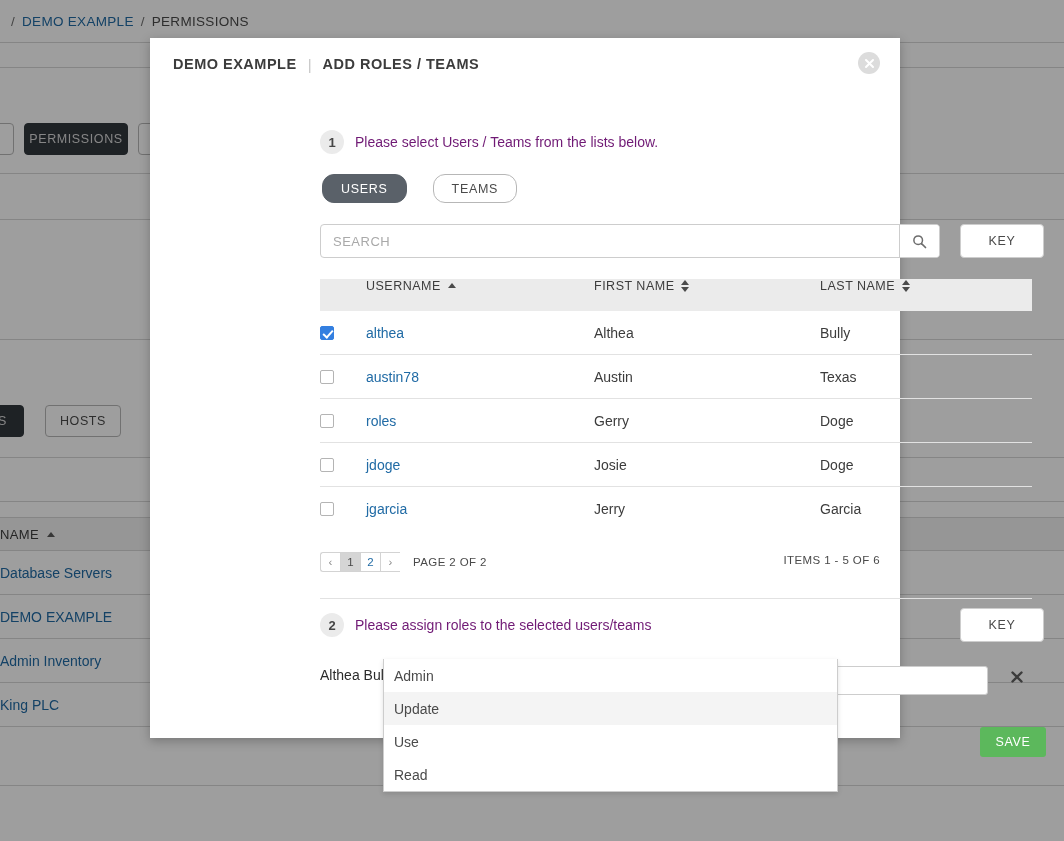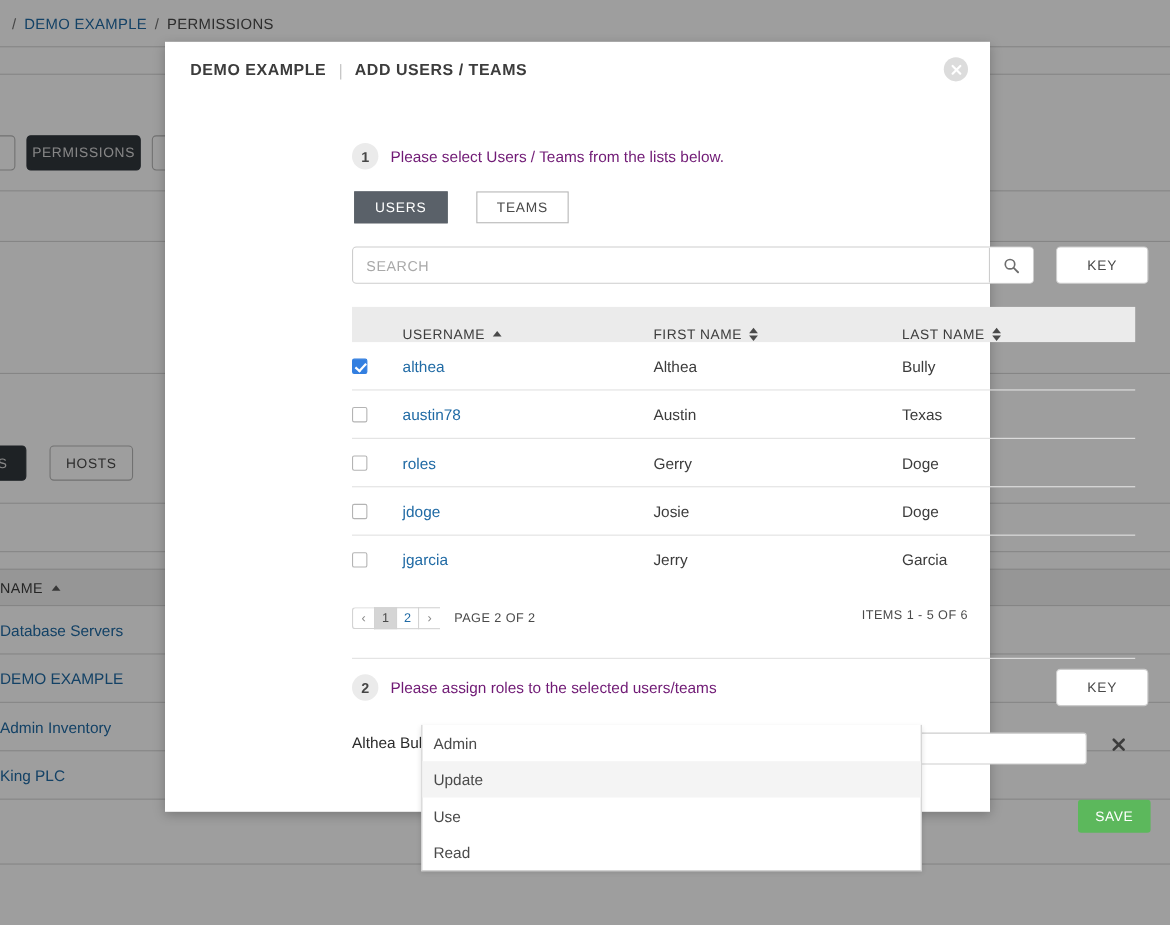--- a/index.html
+++ b/index.html
@@ -124,21 +124,21 @@
     display: flex; align-items: center; justify-content: center;
     margin-right: 11px;
   }
   .step-text {
     font-size: 14px; color: #701a75;
   }
 
   .tabs { position: absolute; left: 172px; top: 136px; display: flex; gap: 10px; }
   .tab {
     height: 29px; padding: 0 18px;
-    border-radius: 0;
+    border-radius: 12px;
     font-size: 12.5px; letter-spacing: .7px;
     display: flex; align-items: center; justify-content: center;
     cursor: pointer;
   }
   .tab.sel { background: #5a6169; color: #fff; border: 1px solid #5a6169; }
   .tab.unsel { background: #fff; color: #4a4a4a; border: 1px solid #b7b7b7; margin-left: 16px; }
 
   
   .search-wrap {
     position: absolute; left: 170px; top: 186px;
@@ -170,21 +170,21 @@
     background: #fff; color: #4a4a4a;
     font-size: 12.5px; letter-spacing: .7px;
     display: flex; align-items: center; justify-content: center;
     cursor: pointer;
   }
 
   
   .utable { position: absolute; left: 170px; top: 241px; width: 712px; }
   .uhead {
     height: 32px; background: #ebebeb;
-    display: flex; align-items: flex-end;
+    display: flex; align-items: flex-start;
     font-size: 12.5px; color: #3c3c3c; letter-spacing: .5px;
   }
   .uhead .c-check { width: 46px; }
   .uhead .c-user { width: 228px; }
   .uhead .c-first { width: 226px; }
   .uhead .c-last { flex: 1; }
   .sort-both {
     display: inline-block; position: relative;
     width: 9px; height: 12px; margin-left: 7px; vertical-align: -2px;
   }
@@ -368,21 +368,21 @@
   </div>
 </div>
 
 <div id="dim"></div>
 
 <div id="modal">
 
   <div class="modal-head">
     <span class="modal-title">DEMO EXAMPLE</span>
     <span class="title-pipe">|</span>
-    <span class="modal-title">ADD USERS / TEAMS</span>
+    <span class="modal-title">ADD ROLES / TEAMS</span>
   </div>
 
   <div class="close-btn">
     <svg width="11" height="11" viewBox="0 0 11 11" aria-hidden="true">
       <path d="M2 2 L9 9 M9 2 L2 9" stroke="#ffffff" stroke-width="2" stroke-linecap="round"></path>
     </svg>
   </div>
 
   <div class="step-row" style="left:170px; top:92px;">
     <div class="step-num">1</div>

